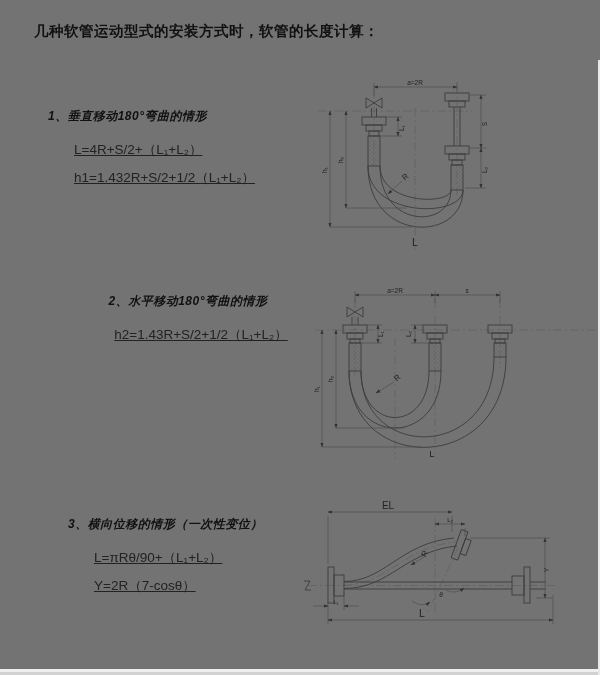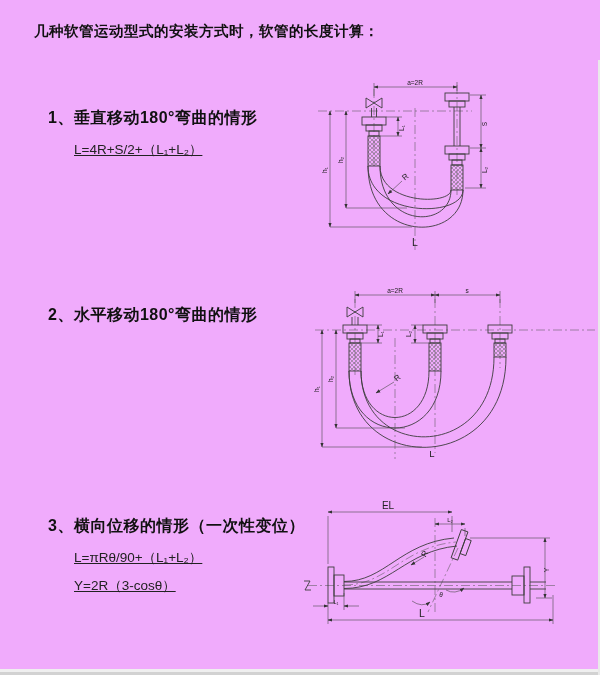--- a/index.html
+++ b/index.html
@@ -1,26 +1,26 @@
 <!DOCTYPE html>
 <html><head>
 <meta charset="utf-8">
 <style>
   html,body{margin:0;padding:0;}
   body{width:600px;height:675px;background:#ffffff;overflow:hidden;position:relative;
        font-family:"Liberation Sans",sans-serif;color:#1d1d1d;}
-  .page{position:absolute;inset:0;background:#f0abfc;}
+  .page{position:absolute;inset:0;background:#737373;}
   .title{position:absolute;left:34px;top:22px;font-size:14.5px;font-weight:bold;
          letter-spacing:0.5px;color:#111;}
   .sec{position:absolute;left:48px;width:280px;}
-  .heading{font-size:16px;font-weight:bold;letter-spacing:0.5px;color:#111;
-           height:18px;margin-bottom:10px;}
+  .heading{font-size:12px;font-weight:bold;letter-spacing:0.5px;color:#111;
+           height:18px;margin-bottom:10px;font-style:italic;}
   .formula{font-size:13.5px;line-height:28px;padding-left:26px;color:#222;
            white-space:nowrap;text-decoration:underline;}
-  .sec1{top:108px;} .sec2{top:305px;} .sec3{top:516px;}
+  .sec1{top:108px;} .sec2{top:293px;text-align:center;} .sec3{top:516px;margin-left:20px;}
   svg{position:absolute;overflow:visible;}
   svg text{font-family:"Liberation Sans",sans-serif;fill:#222;}
   .obj{stroke:#3c3c3c;stroke-width:0.9;fill:none;}
   .dim{stroke:#4a4a4a;stroke-width:0.6;fill:none;}
   .cl{stroke:#5a5a5a;stroke-width:0.55;fill:none;stroke-dasharray:9 3 2 3;}
   .hz{fill:url(#ht1);stroke:#3c3c3c;stroke-width:0.9;}
   .hz2{fill:url(#ht2);stroke:#3c3c3c;stroke-width:0.9;}
   .edge-b1{position:absolute;left:0;right:0;bottom:3px;height:3px;background:#efefef;}
   .edge-b2{position:absolute;left:0;right:0;bottom:0;height:3px;background:#d2d2d2;}
   .edge-r{position:absolute;top:60px;bottom:0;right:0;width:2px;background:#e9e9e9;}
@@ -28,30 +28,32 @@
 </head>
 <body>
 
 <div class="page">
 
   <div class="title">几种软管运动型式的安装方式时，软管的长度计算：</div>
 
   <div class="sec sec1">
     <div class="heading">1、垂直移动180°弯曲的情形</div>
     <div class="formula">L=4R+S/2+（L₁+L₂）</div>
+    <div class="formula">h1=1.432R+S/2+1/2（L₁+L₂）</div>
   </div>
 
   <div class="sec sec2">
     <div class="heading">2、水平移动180°弯曲的情形</div>
+    <div class="formula">h2=1.43R+S/2+1/2（L₁+L₂）</div>
   </div>
 
   <div class="sec sec3">
     <div class="heading">3、横向位移的情形（一次性变位）</div>
     <div class="formula">L=πRθ/90+（L₁+L₂）</div>
-    <div class="formula">Y=2R（3-cosθ）</div>
+    <div class="formula">Y=2R（7-cosθ）</div>
   </div>
 
   <svg viewBox="0 0 230 190" style="left:312px;top:68px;width:230px;height:190px">
     <defs>
       <marker id="ar1" viewBox="0 0 10 10" refX="9" refY="5" markerWidth="8" markerHeight="8" orient="auto-start-reverse">
         <path d="M0,1.5L10,5L0,8.5Z" fill="#333"></path>
       </marker>
       <pattern id="ht1" width="4" height="4" patternUnits="userSpaceOnUse">
         <path d="M0,4L4,0M0,0L4,4" stroke="#666" stroke-width="0.5"></path>
       </pattern>

